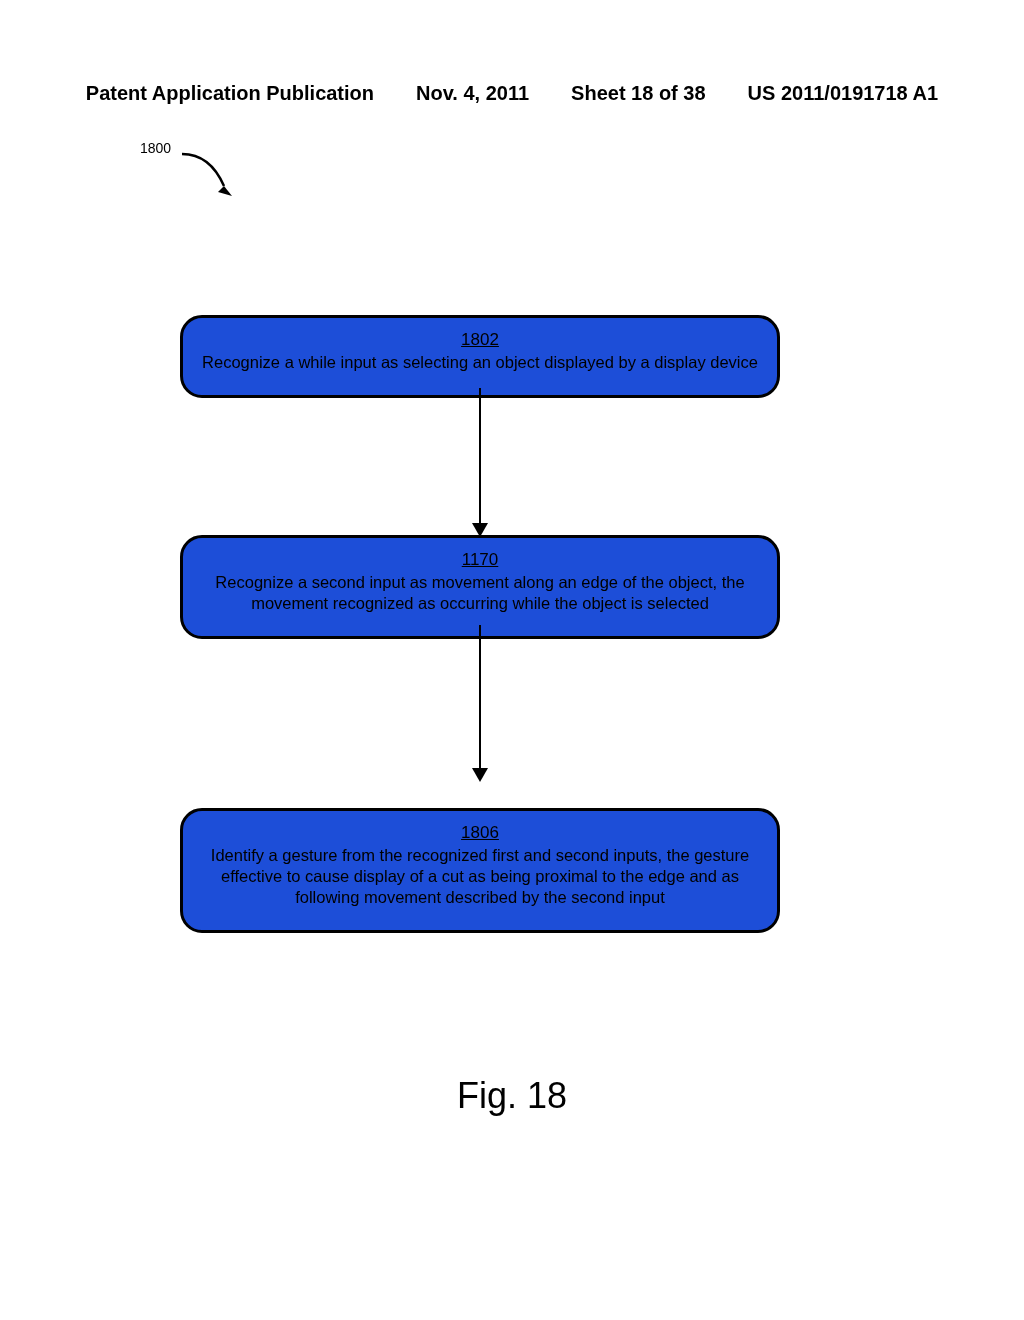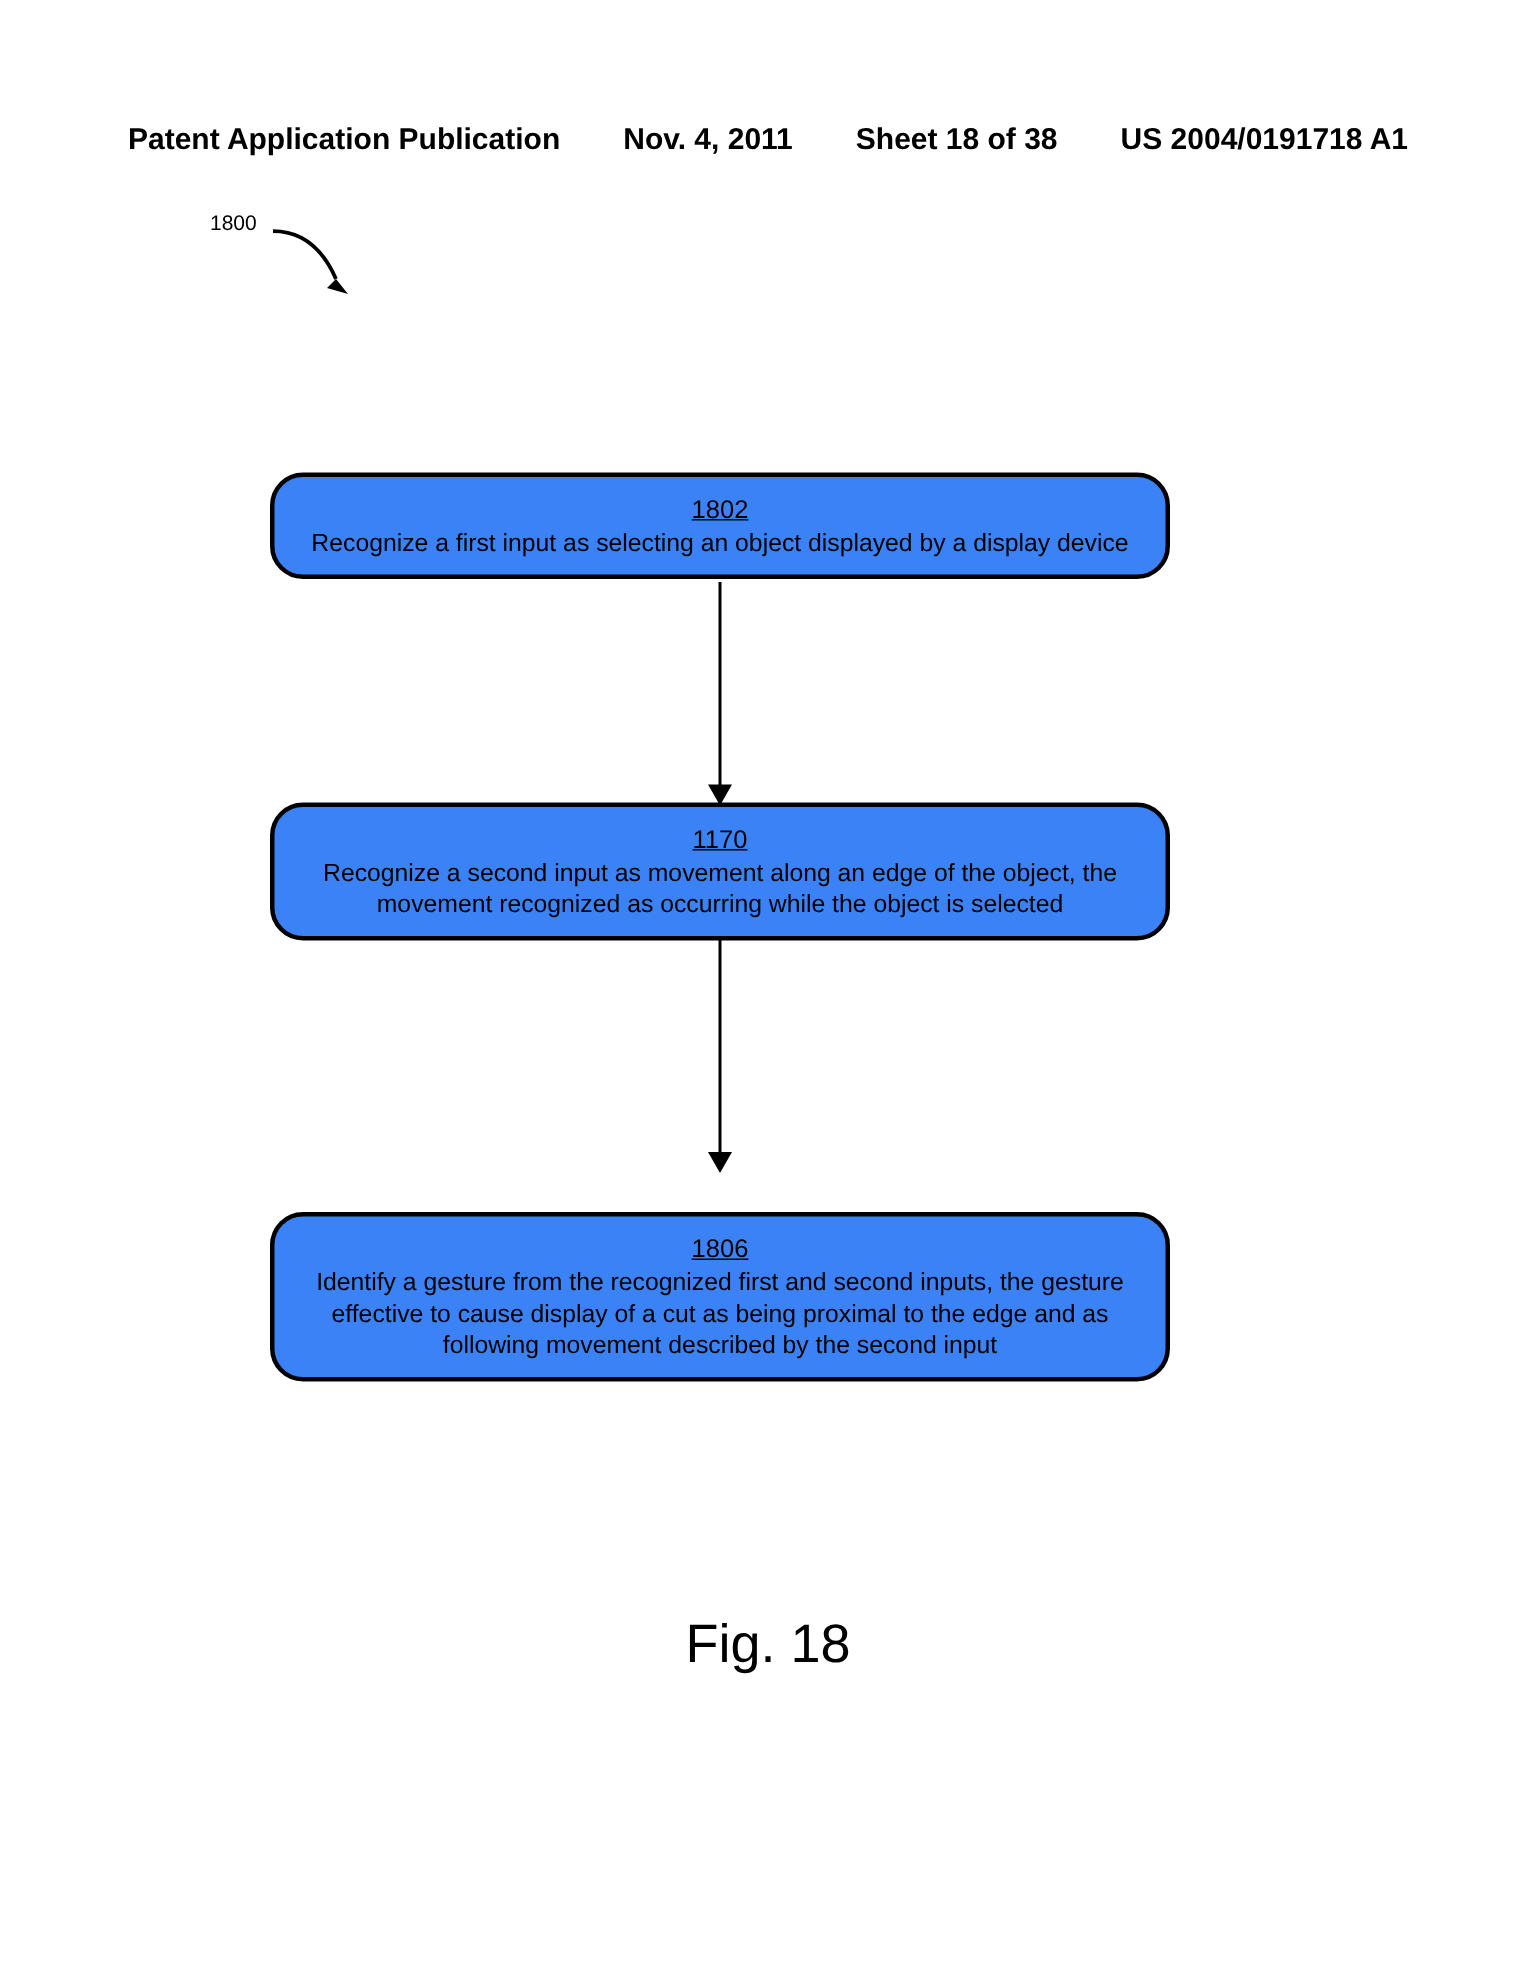--- a/index.html
+++ b/index.html
@@ -9,23 +9,23 @@
   .header-row { display: flex; justify-content: center; gap: 42px; font-size: 20px; font-weight: bold; }
   .diagram { position: absolute; top: 140px; left: 0; width: 1024px; }
   .ref-label { position: absolute; top: 0; left: 140px; font-size: 14px; }
   .ref-pointer { position: absolute; top: 12px; left: 180px; width: 60px; height: 50px; }
   .flowbox {
     position: absolute;
     left: 180px;
     width: 600px;
     border: 3px solid #000;
     border-radius: 22px;
-    background: #3b82f6;
+    background: #1d4ed8;
     text-align: center;
-    padding: 12px 18px 10px 18px;
+    padding: 12px 18px 22px 18px;
   }
   .flowbox .step-num { text-decoration: underline; font-size: 17px; display: block; margin-bottom: 2px; }
   .flowbox .step-text { font-size: 16.5px; line-height: 1.28; }
   .box1 { top: 175px; }
   .box2 { top: 395px; }
   .box3 { top: 640px; margin-top: 28px; }
   .connector { position: absolute; left: 479px; width: 2px; background: #000; }
   .conn1 { top: 248px; height: 142px; }
   .conn2 { top: 485px; height: 150px; }
   .arrowhead {
@@ -43,35 +43,35 @@
 </head>
 <body>
 
 <div class="page">
 
   <div class="header">
     <div class="header-row">
       <span>Patent Application Publication</span>
       <span>Nov. 4, 2011</span>
       <span>Sheet 18 of 38</span>
-      <span>US 2004/0191718 A1</span>
+      <span>US 2011/0191718 A1</span>
     </div>
   </div>
 
   <div class="diagram">
 
     <div class="ref-label">1800</div>
     <svg class="ref-pointer" viewBox="0 0 60 50">
       <path d="M 2 2 Q 30 2 44 34" stroke="#000" stroke-width="2.5" fill="none"></path>
       <polygon points="44,34 52,44 38,40" fill="#000"></polygon>
     </svg>
 
     <div class="flowbox box1">
       <span class="step-num">1802</span>
-      <span class="step-text">Recognize a first input as selecting an object displayed by a display device</span>
+      <span class="step-text">Recognize a while input as selecting an object displayed by a display device</span>
     </div>
 
     <div class="connector conn1"></div>
     <div class="arrowhead ah1"></div>
 
     <div class="flowbox box2">
       <span class="step-num">1170</span>
       <span class="step-text">Recognize a second input as movement along an edge of the object, the movement recognized as occurring while the object is selected</span>
     </div>
 

